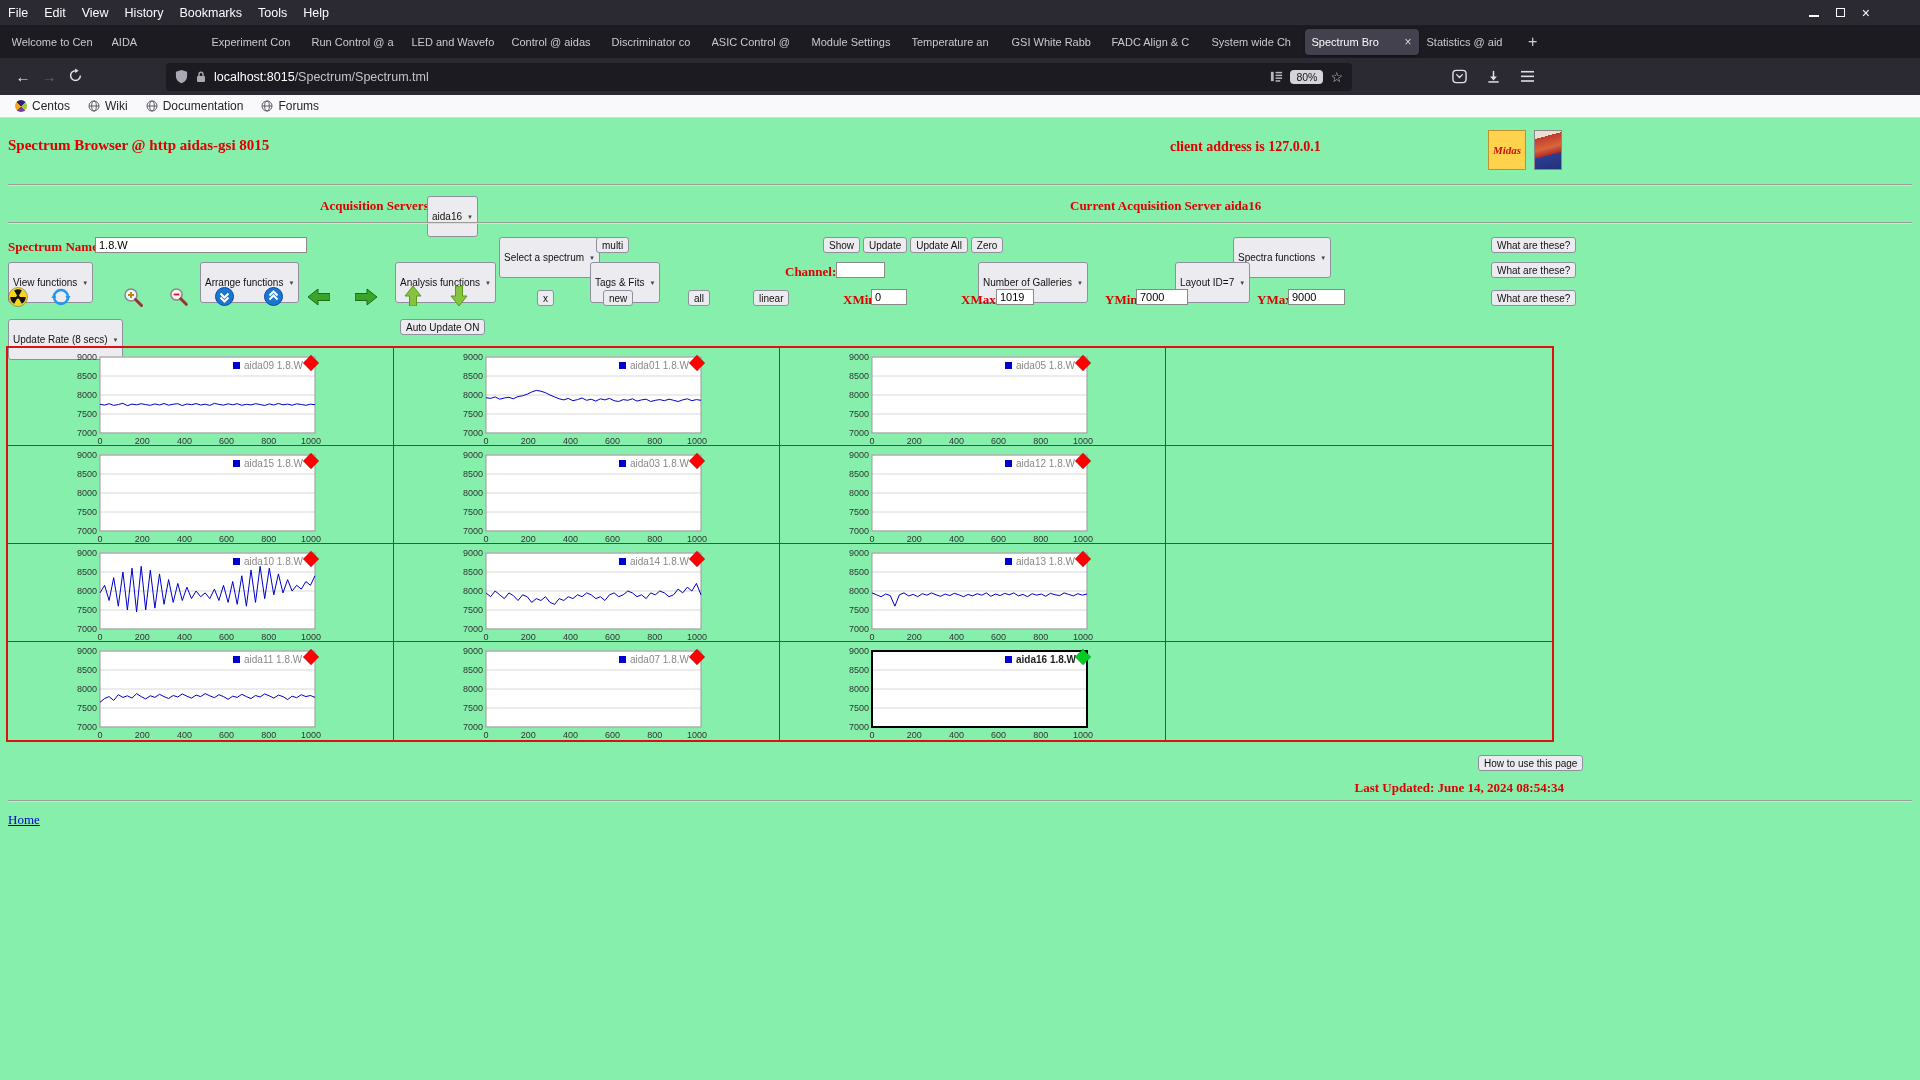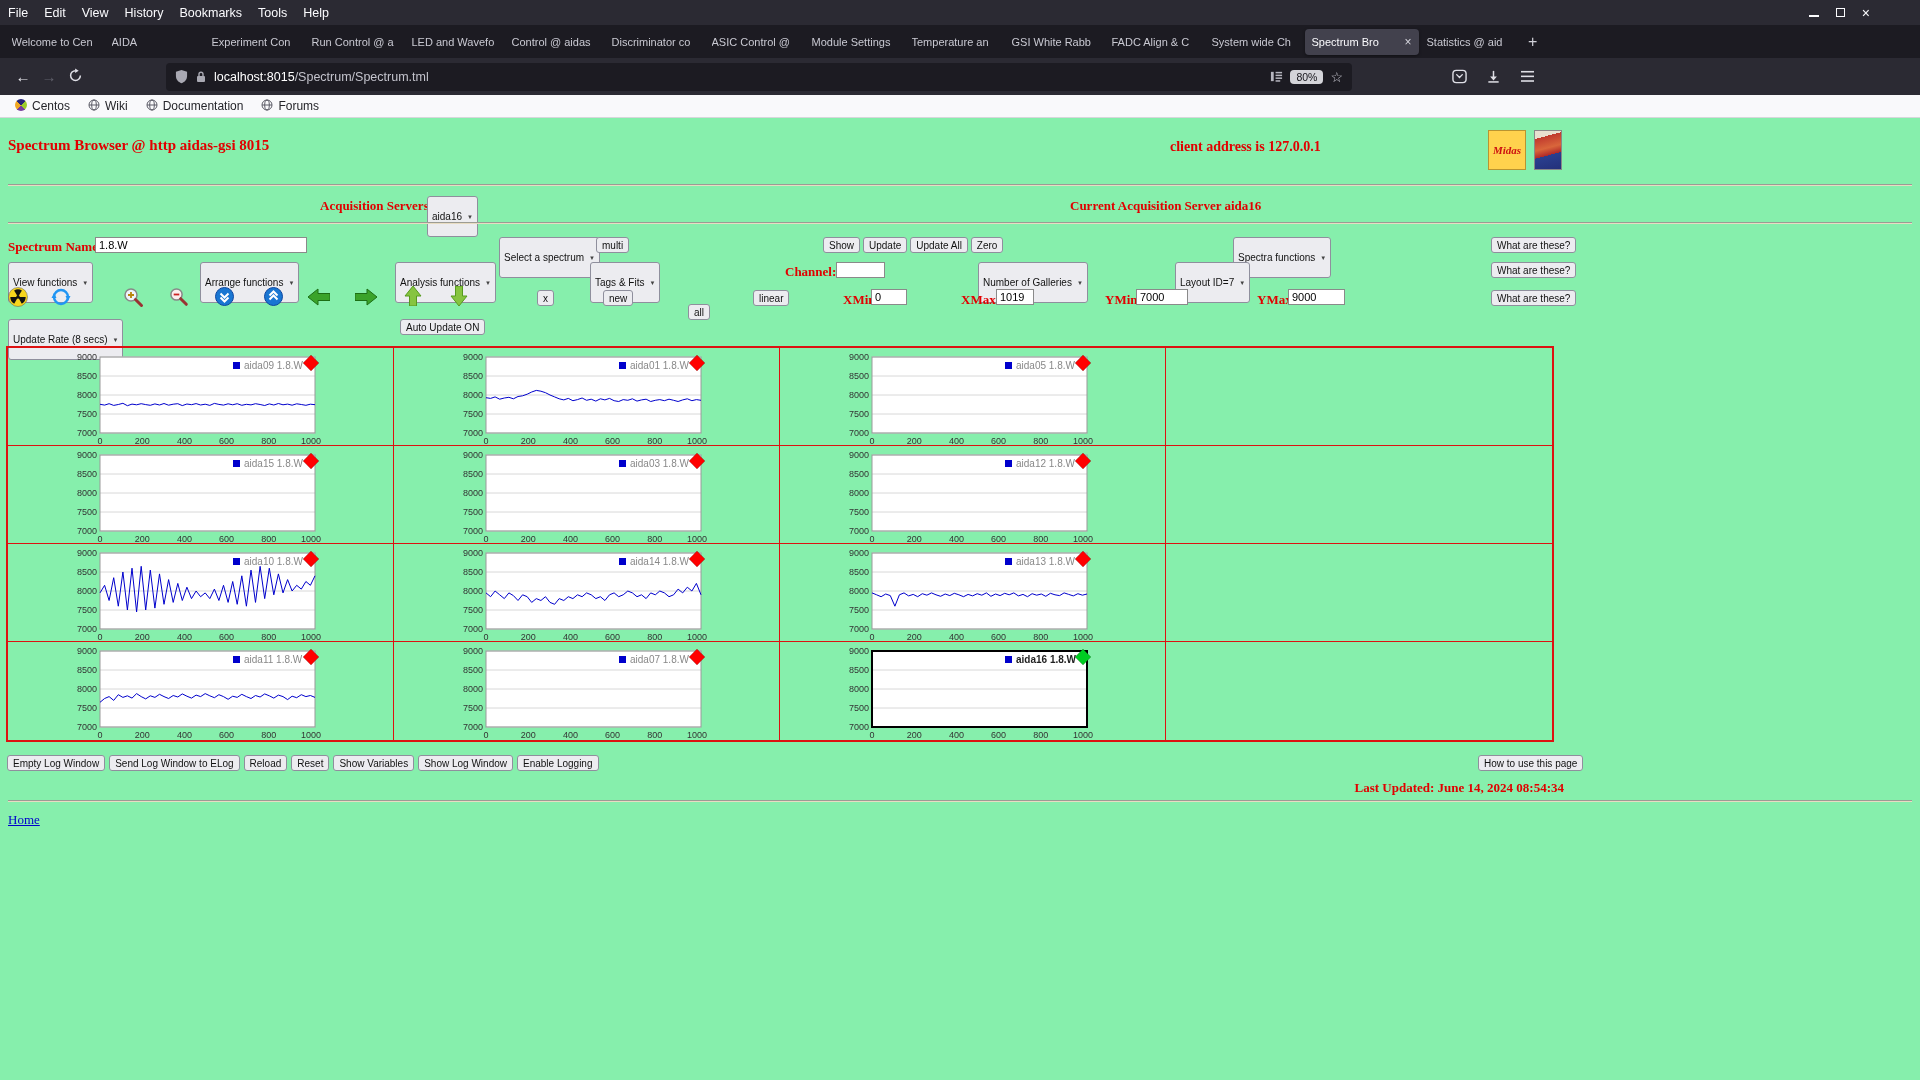--- a/index.html
+++ b/index.html
@@ -28,21 +28,21 @@
   .sp100{width:100px;flex:none;}
   .urlbar{width:1186px;height:28px;background:#1c1b22;border-radius:4px;display:flex;align-items:center;padding:0 9px;gap:7px;color:#fbfbfe;font-size:12.5px;flex:none;}
   .url-host{color:#ffffff;}
   .url-path{color:#c3c3cc;}
   .flex1{flex:1;}
   .zoom-pill{background:#d4d4d9;color:#15141a;font-size:10.5px;border-radius:4px;padding:1px 6px;flex:none;}
   .star{color:#c9c9d2;font-size:14px;flex:none;}
   .nav-right{display:flex;align-items:center;gap:19px;flex:none;}
 
   .bmbar{position:absolute;top:95px;left:0;width:1920px;height:23px;background:#f9f9fb;border-bottom:1px solid #d7d7db;display:flex;align-items:center;padding-left:8px;gap:4px;color:#25252a;font-size:12px;}
-  .bm{display:flex;align-items:flex-start;gap:5px;padding:1px 7px;border-radius:3px;}
+  .bm{display:flex;align-items:center;gap:5px;padding:1px 7px;border-radius:3px;}
   .centos-ic{display:inline-block;width:12px;height:12px;border-radius:50%;background:conic-gradient(from 45deg,#9ccd2a 0 90deg,#763f9d 0 180deg,#efa724 0 270deg,#262577 0 360deg);}
 
   
   .page{position:absolute;top:118px;left:0;width:1920px;height:962px;background:#86efac;}
   .rlab{position:absolute;color:#e10000;font-weight:bold;font-family:"Liberation Serif",serif;font-size:13px;white-space:nowrap;}
   .hr{position:absolute;left:8px;width:1904px;border-top:1px solid #9c9c94;border-bottom:1px solid #e8dcc2;}
   .pbtn{position:absolute;background:#ececf0;border:1px solid #8f8f9d;border-radius:3px;font-size:10px;padding:1.5px 5px;color:#111;white-space:nowrap;font-family:"Liberation Sans",sans-serif;}
   .pbtn.inflex{position:static;}
   .psel{position:absolute;display:inline-flex;align-items:center;background:#ececf0;border:1px solid #8f8f9d;border-radius:3px;font-size:10px;padding:14px 4px;color:#111;white-space:nowrap;}
   .psel::after{content:"\25BC";font-size:6px;margin-left:5px;color:#444;}
@@ -327,21 +327,21 @@
         <polygon points="9,0 1,10 5.5,10 5.5,20 12.5,20 12.5,10 17,10" fill="#86c440" stroke="#569a1e" stroke-width="1"></polygon>
       </svg>
   </span>
   <span class="ic" style="left:450px;top:168px;">
     <svg width="18" height="20" viewBox="0 0 18 20">
         <polygon points="9,20 1,10 5.5,10 5.5,0 12.5,0 12.5,10 17,10" fill="#86c440" stroke="#569a1e" stroke-width="1"></polygon>
       </svg>
   </span>
   <button class="pbtn" style="left:537px;top:172px;">x</button>
   <button class="pbtn" style="left:603px;top:172px;">new</button>
-  <button class="pbtn" style="left:688px;top:172px;margin-top:14px;">all</button>
+  <button class="pbtn" style="left:688px;top:172px;">all</button>
   <button class="pbtn" style="left:753px;top:172px;">linear</button>
   <div class="rlab" style="left:843px;top:174px;">XMin</div>
   <input class="pin" style="left: 871px; top: 171px; width: 36px;" value="0">
   <div class="rlab" style="left:961px;top:174px;">XMax</div>
   <input class="pin" style="left: 996px; top: 171px; width: 38px;" value="1019">
   <div class="rlab" style="left:1105px;top:174px;">YMin</div>
   <input class="pin" style="left: 1136px; top: 171px; width: 52px;" value="7000">
   <div class="rlab" style="left:1257px;top:174px;">YMax</div>
   <input class="pin" style="left: 1288px; top: 171px; width: 57px;" value="9000">
   <button class="pbtn" style="left:1491px;top:172px;">What are these?</button>
@@ -657,29 +657,20 @@
           <text x="240.99116781157997" y="93" text-anchor="middle" font-size="9" fill="#333" font-family="Liberation Sans, sans-serif">1000</text>
           <rect x="30" y="6" width="215" height="76" fill="none" stroke="#000000" stroke-width="2"></rect>
           <rect x="163" y="11" width="7" height="7" fill="#0000cc"></rect>
           <text x="174" y="18" font-size="10" fill="#222222" font-weight="bold" font-family="Liberation Sans, sans-serif">aida16 1.8.W</text>
           <rect x="235.4" y="6.4" width="11.2" height="11.2" fill="#00cc22" stroke="rgba(0,0,0,0.3)" stroke-width="0.6" transform="rotate(45 241 12)"></rect>
         </svg>
       </div>
       <div class="cell"></div>
     </div>
 
-  <div class="btnrow" style="left:7px;top:637px;">
-    <button class="pbtn inflex">Empty Log Window</button>
-    <button class="pbtn inflex">Send Log Window to ELog</button>
-    <button class="pbtn inflex">Reload</button>
-    <button class="pbtn inflex">Reset</button>
-    <button class="pbtn inflex">Show Variables</button>
-    <button class="pbtn inflex">Show Log Window</button>
-    <button class="pbtn inflex">Enable Logging</button>
-  </div>
   <button class="pbtn" style="left:1478px;top:637px;">How to use this page</button>
 
   <div class="rlab" style="right:356px;left:auto;top:662px;">Last Updated: June 14, 2024 08:54:34</div>
 
   <div class="hr" style="top:682px;"></div>
 
   <a class="home" style="left:8px;top:694px;">Home</a>
 </div>
 
 </body></html>

